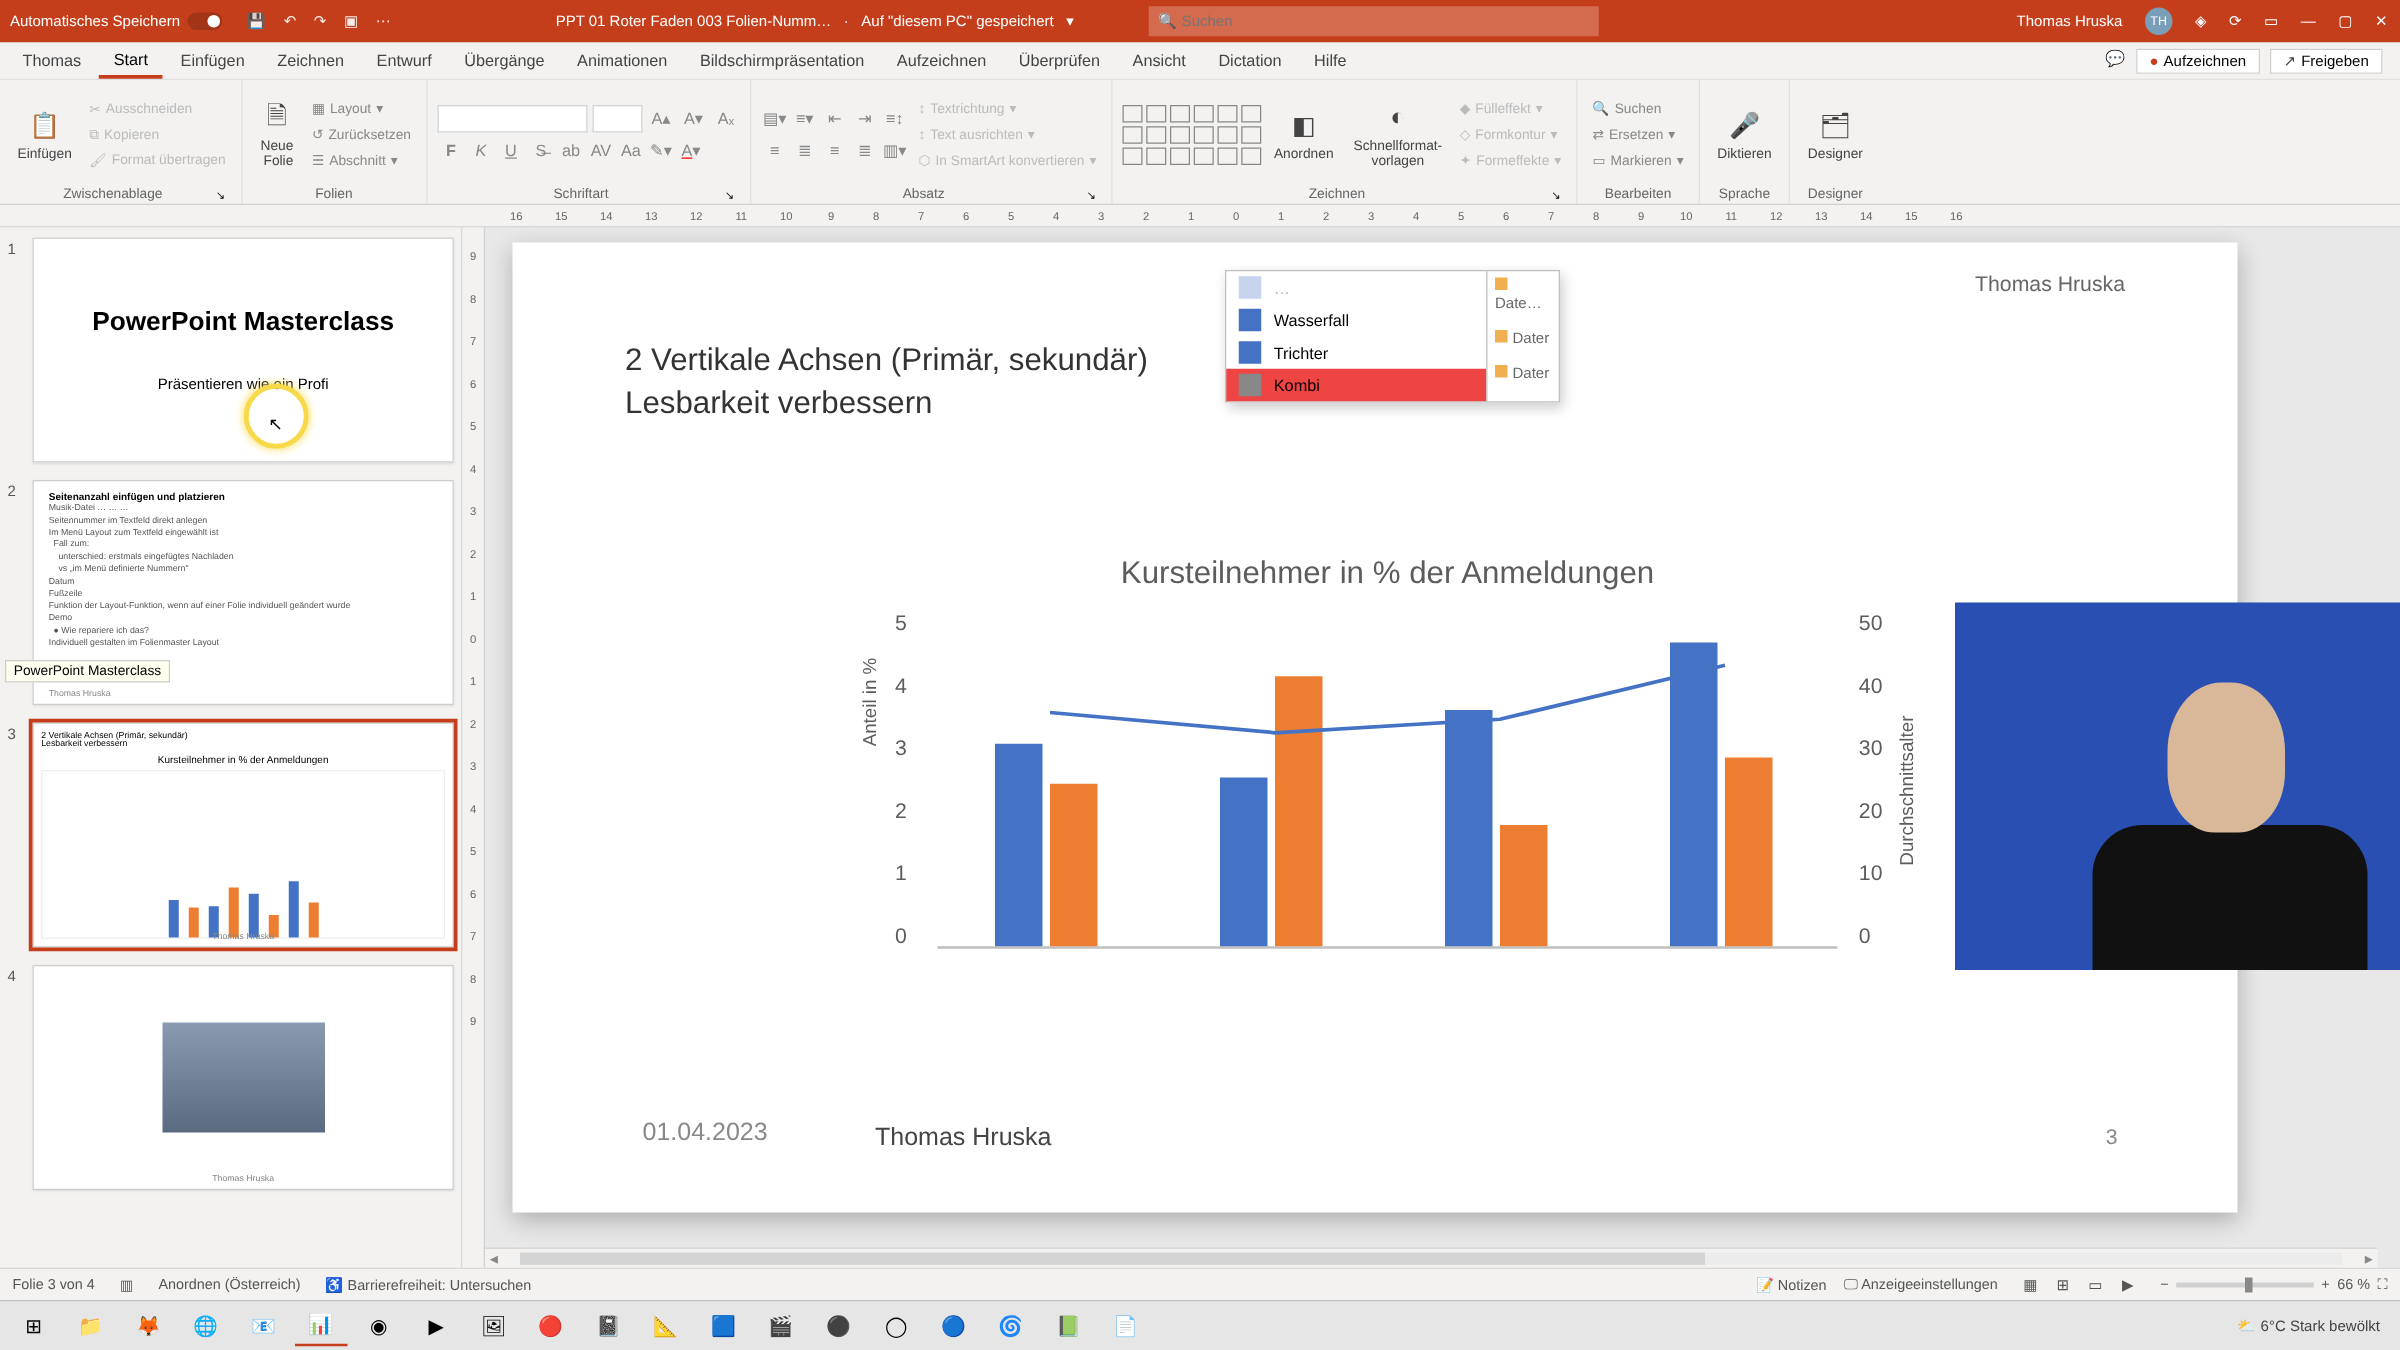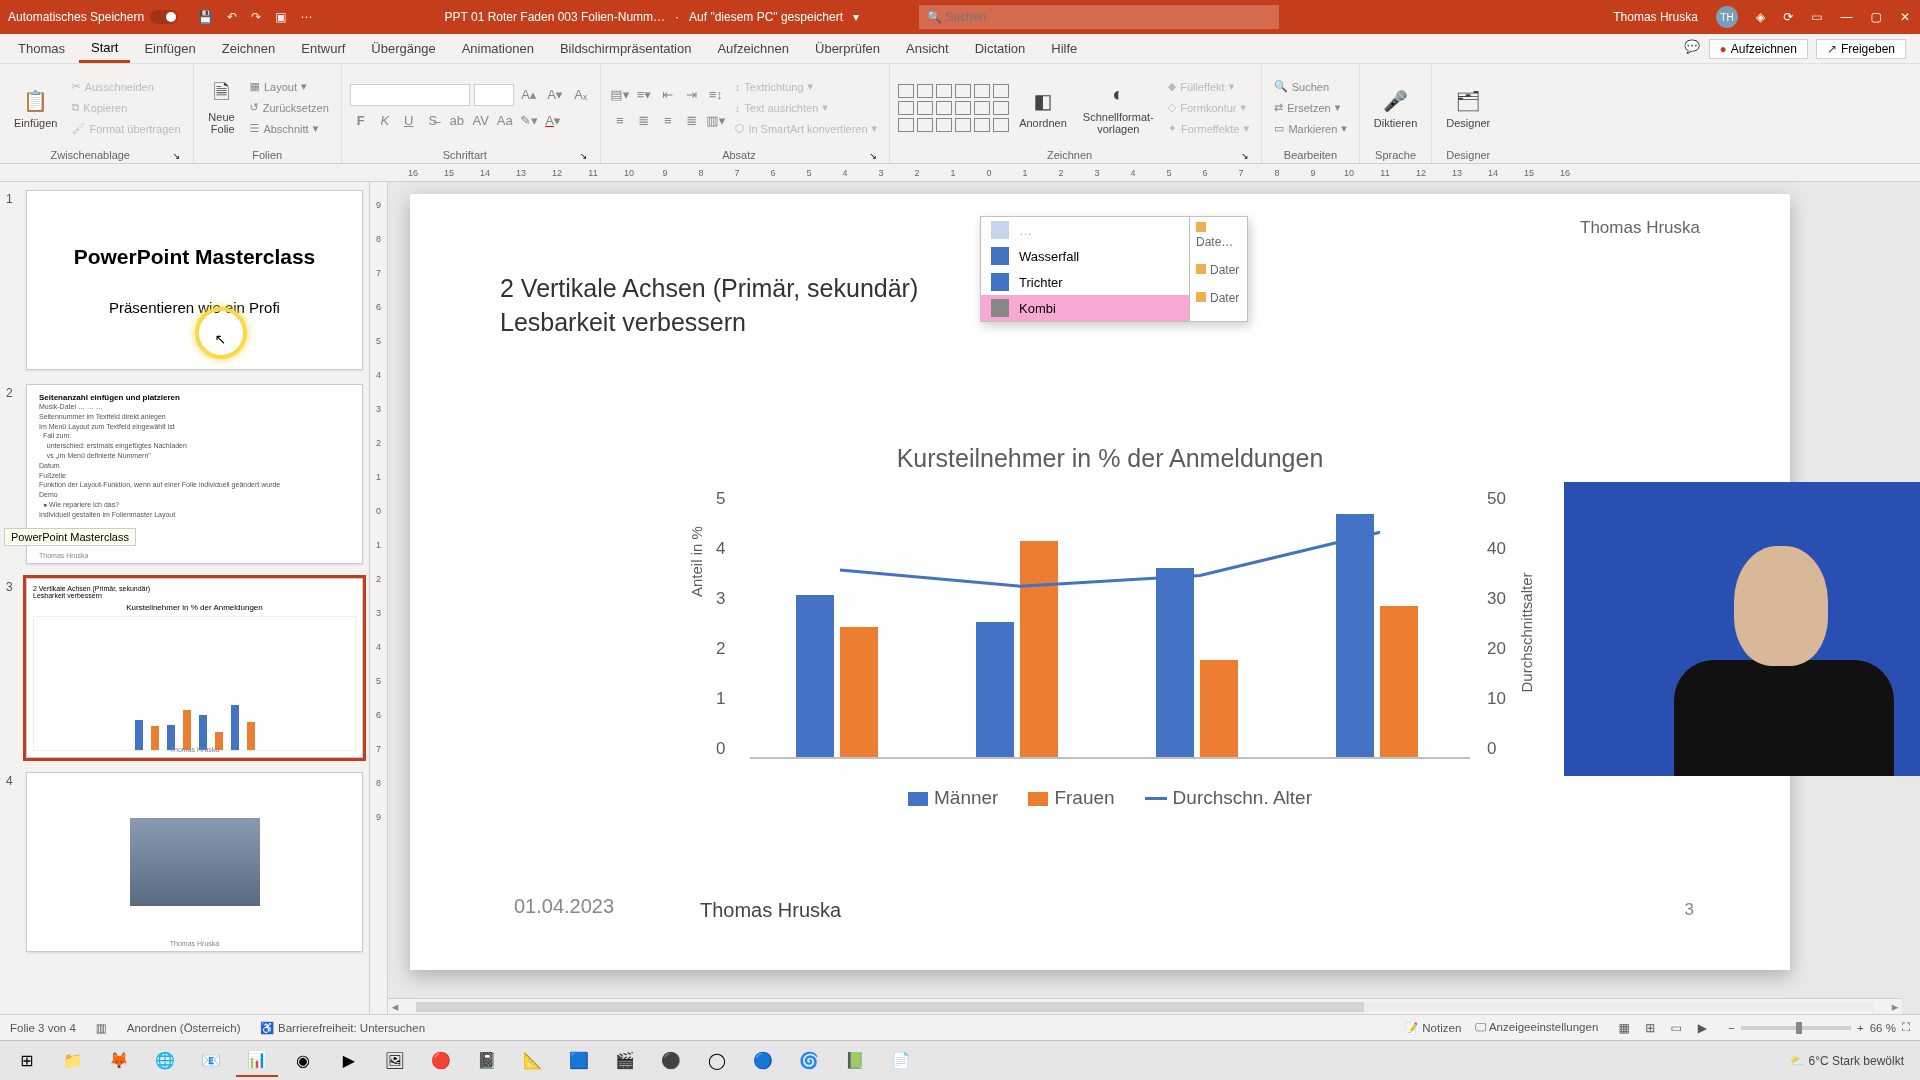--- a/index.html
+++ b/index.html
@@ -53,21 +53,21 @@
 .main { display: flex; height: calc(1080px - 34px - 30px - 100px - 18px - 26px - 40px);  }
 
 
 .slidepanel { width: 370px; background: #f3f2f1; border-right: 1px solid #d0d0d0; padding: 8px 6px; overflow-y: auto; position: relative; }
 .thumbrow { display: flex; gap: 6px; margin-bottom: 14px; }
 .thumbnum { width: 14px; font-size: 12px; color: #555; padding-top: 2px; }
 .thumb { flex: 1; background: #fff; border: 1px solid #ccc; box-shadow: 0 1px 2px rgba(0,0,0,.1); position: relative; }
 .thumb.active { outline: 3px solid #c43e1c; }
 .thumb.t1 { height: 180px; display: flex; flex-direction: column; align-items: center; justify-content: center; }
 .thumb.t1 h1 { font-size: 21px; font-weight: bold; margin-bottom: 30px; }
-.thumb.t1 p { font-size: 15px; }
+.thumb.t1 p { font-size: 12px; }
 .highlight { position: absolute; width: 52px; height: 52px; border: 4px solid #f8d94a; border-radius: 50%; bottom: 10px; left: 50%; box-shadow: 0 0 8px #f8d94a; }
 .cursor-in { position: absolute; left: 56%; bottom: 22px; font-size: 14px; color: #000; }
 .tooltip { position: absolute; left: 4px; top: 346px; background: #fffff0; border: 1px solid #ccc; padding: 2px 6px; font-size: 11px; z-index: 3; }
 .thumb.t2 { height: 180px; padding: 8px 12px; }
 .thumb.t2 .tt { font-size: 8px; font-weight: 600; }
 .thumb.t2 .ln { font-size: 7px; color: #555; line-height: 1.4; }
 .thumb.t3 { height: 180px; padding: 6px; display: flex; flex-direction: column; gap: 4px; }
 .thumb.t3 .minichart { flex: 1; display: flex; align-items: flex-end; justify-content: center; gap: 8px; border: 1px solid #eee; }
 .thumb.t3 .minichart .mb { width: 8px; background: #4472c4; }
 .thumb.t4 { height: 180px; display: flex; align-items: center; justify-content: center; }
@@ -75,21 +75,21 @@
 
 
 .editor { flex: 1; background: #e8e8e8; position: relative; display: flex; }
 .vruler { width: 18px; background: #f3f2f1; border-right: 1px solid #d0d0d0; display: flex; flex-direction: column; align-items: center; font-size: 9px; color: #666; padding-top: 18px; gap: 24px;}
 .slide { position: absolute; left: 40px; top: 12px; width: 1380px; height: 776px; background: #fff; box-shadow: 0 6px 18px rgba(0,0,0,.25); }
 
 .slide .author-top { position: absolute; right: 90px; top: 24px; font-size: 17px; color: #666; }
 .slide .title-text { position: absolute; left: 90px; top: 78px; font-size: 25px; color: #333; line-height: 1.35; }
 .slide .popup { position: absolute; left: 570px; top: 22px; width: 268px; background: #fff; border: 1px solid #c0c0c0; box-shadow: 2px 4px 10px rgba(0,0,0,.2); }
 .popup-row { display: flex; align-items: center; gap: 10px; padding: 4px 10px; }
-.popup-row.kombi { background: #f9a8d4; }
+.popup-row.kombi { background: #ef4444; }
 .popup-ic { width: 18px; height: 18px; background: #4472c4; }
 .popup-right { width: 58px; border-left: 1px solid #c0c0c0; padding: 4px 6px; display: flex; flex-direction: column; gap: 14px; font-size: 12px; color: #666;}
 .popup { display: flex;}
 .popup-left {flex:1;}
 .sq{display:inline-block;width:10px;height:10px;background:#f0b050;margin-right:4px;}
 
 .chartzone { position: absolute; left: 260px; top: 250px; width: 880px; height: 400px; }
 .chart-title { text-align: center; font-size: 25px; color: #5c5c5c; margin-bottom: 16px; }
 .chart-body { position: relative; height: 270px; margin: 0 80px; }
 .ylabel-l { position: absolute; left: -54px; top: 50%; transform: rotate(-90deg) translateX(50%); transform-origin: left; font-size: 15px; color: #5c5c5c;}
@@ -546,25 +546,20 @@
               </div>
               <div class="groupbars" style="left: 586px;">
                 <div class="bar m" style="height: 243px;"></div>
                 <div class="bar f" style="height: 151.2px;"></div>
               </div>
               <svg class="linepath" width="100%" height="100%" style="overflow: visible;">
                 <path d="M90 81 L270 97.19999999999999 L450 86.39999999999998 L630 43.20000000000002" stroke="#4472c4" stroke-width="3" fill="none"></path>
               </svg>
             </div>
         </div>
-        <div class="legend">
-          <span><span class="lsw m"></span><span>Männer</span></span>
-          <span><span class="lsw f"></span><span>Frauen</span></span>
-          <span><span class="lsw l"></span><span>Durchschn. Alter</span></span>
-        </div>
       </div>
 
       <div class="footer-date">01.04.2023</div>
       <div class="footer-author">Thomas Hruska</div>
       <div class="footer-num">3</div>
     </div>
 
     <div class="webcam">
       <div class="body"></div>
       <div class="head"></div>

